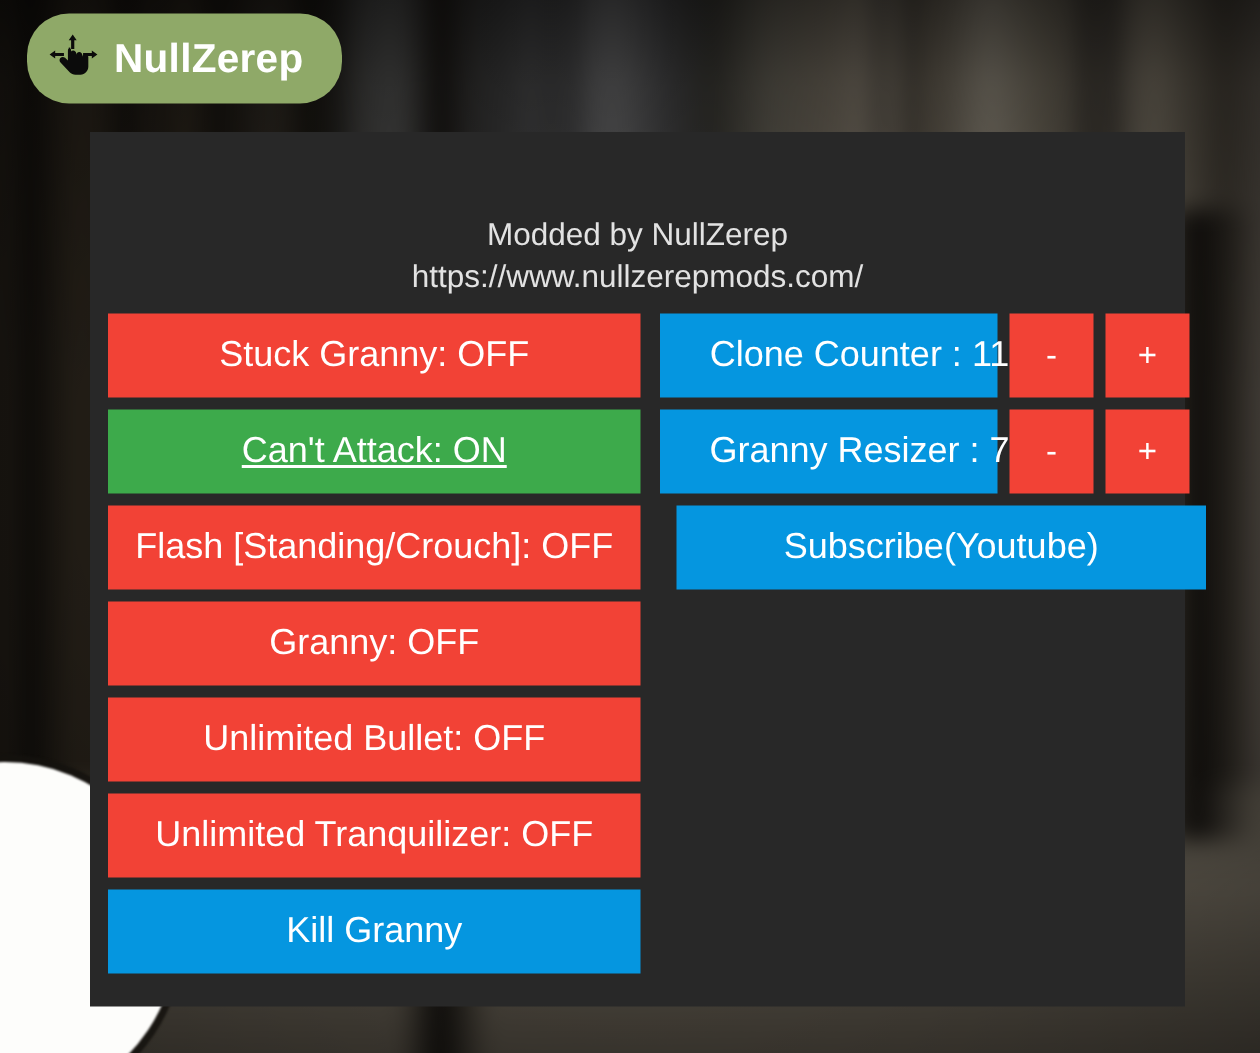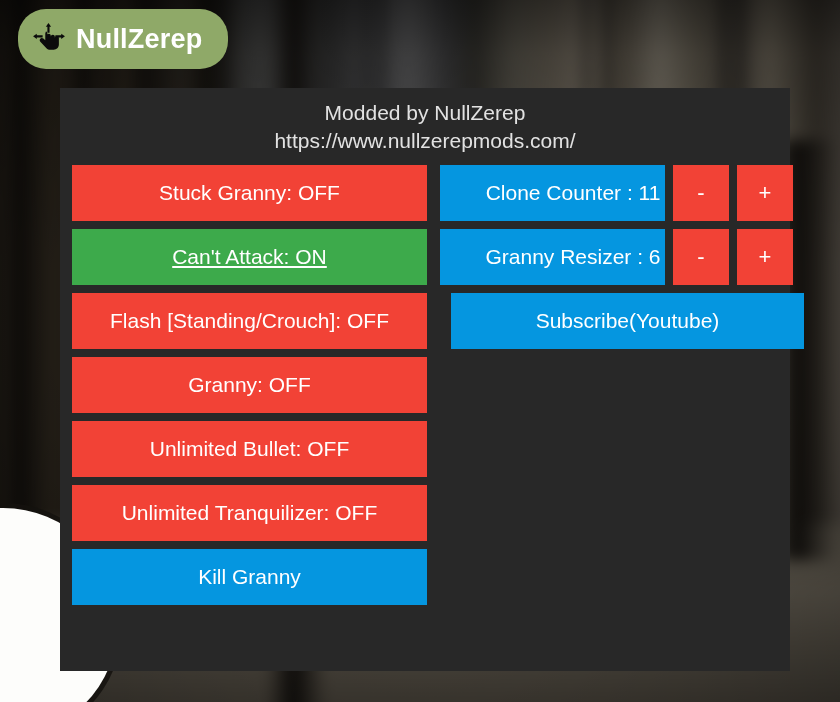--- a/index.html
+++ b/index.html
@@ -133,20 +133,21 @@
     box-sizing: border-box;
     padding: 11px 12px 12px 12px;
   }
   .panel-header {
     text-align: center;
     color: #e2e2e2;
     font-size: 21px;
     line-height: 1.33;
     margin-bottom: 10px;
     user-select: none;
+    margin-top: 44px;
   }
   .panel-header .line {
     display: block;
     white-space: nowrap;
   }
 
   .panel-body {
     display: flex;
     gap: 13px;
     align-items: flex-start;
@@ -168,21 +169,21 @@
 
   .btn {
     border: 0;
     outline: 0;
     display: flex;
     align-items: center;
     justify-content: center;
     text-align: center;
     color: #ffffff;
     font-family: "Liberation Sans", sans-serif;
-    font-size: 21px;
+    font-size: 24px;
     line-height: 1;
     height: 56px;
     padding: 0 6px;
     cursor: pointer;
     user-select: none;
     white-space: nowrap;
     box-sizing: border-box;
   }
   .btn.red   { background: #f24236; }
   .btn.green { background: #3daa4b; text-decoration: underline; }
@@ -264,21 +265,21 @@
 
       <div class="col-right">
 
         <div class="stepper-row">
           <button class="btn blue stepper-label">Clone Counter : 11</button>
           <button class="btn red step-btn">-</button>
           <button class="btn red step-btn">+</button>
         </div>
 
         <div class="stepper-row">
-          <button class="btn blue stepper-label">Granny Resizer : 6</button>
+          <button class="btn blue stepper-label">Granny Resizer : 7</button>
           <button class="btn red step-btn">-</button>
           <button class="btn red step-btn">+</button>
         </div>
 
         <button class="btn blue subscribe">Subscribe(Youtube)</button>
 
       </div>
     </div>
   </div>
 

